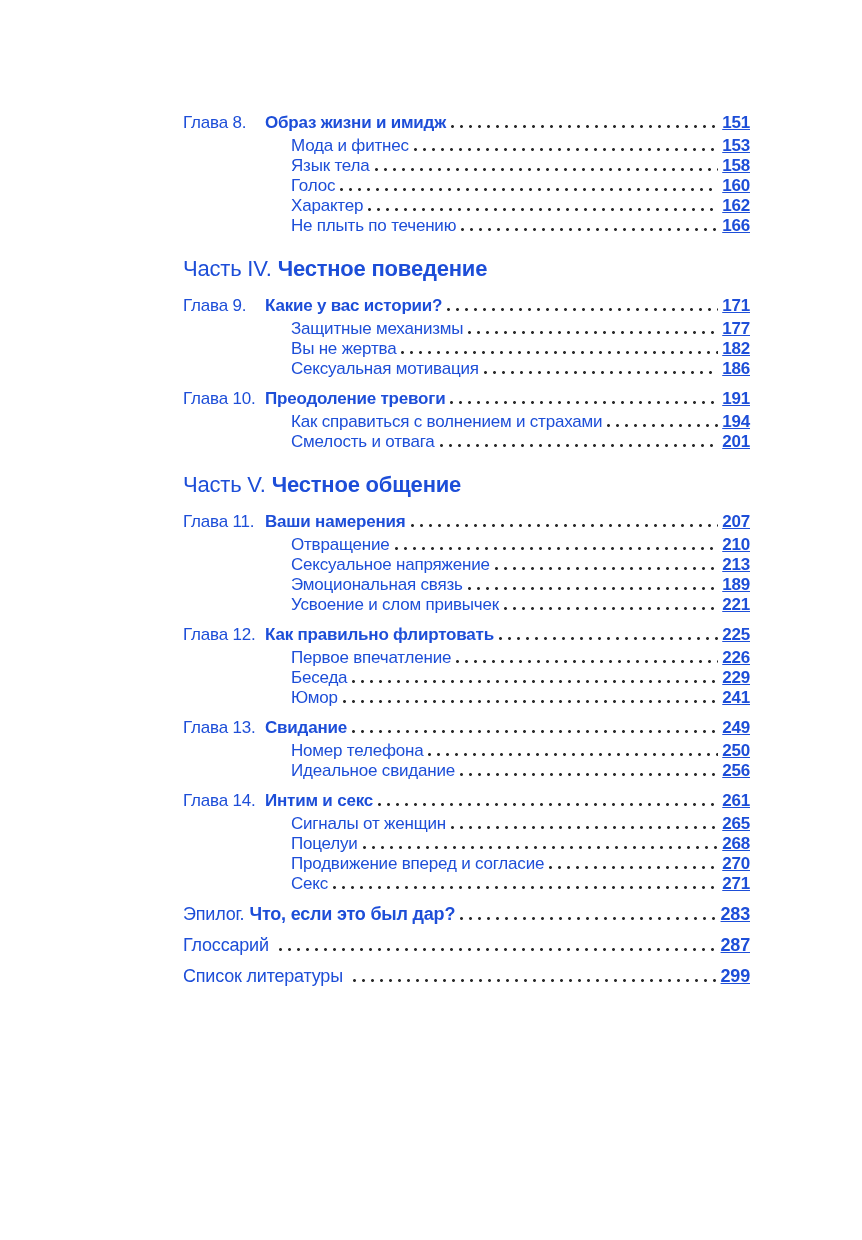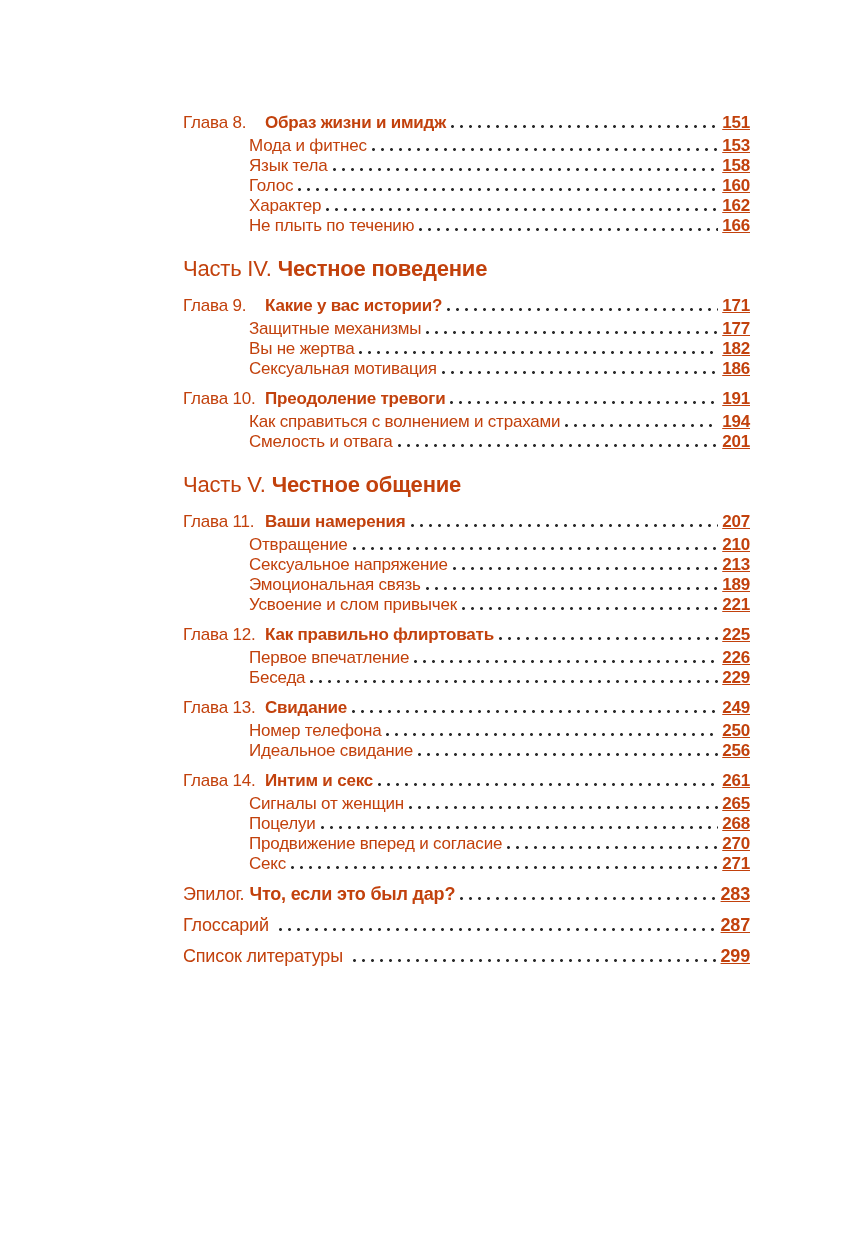--- a/index.html
+++ b/index.html
@@ -22,21 +22,21 @@
     display: flex;
     align-items: baseline;
     font-size: 17px;
     line-height: 20px;
     letter-spacing: -0.2px;
     white-space: nowrap;
   }
   .chapter-block { margin-bottom: 10px; }
   .chapter-row { margin-bottom: 3px; }
   .chapter-row .label { width: 82px; flex: none; }
-  .sub-row { margin-left: 66px; }
+  .sub-row { margin-left: 108px; }
   .bold { font-weight: 700; }
   .title:empty { display: none; }
   .leader {
     flex: 1 1 auto;
     min-width: 12px;
     height: 3px;
     margin: 0 4px 0 5px;
     background-image: radial-gradient(circle at 1.5px 1.5px, #2a2a2a 1.25px, rgba(0,0,0,0) 1.6px);
     background-size: 9px 3px;
     background-repeat: repeat-x;
@@ -50,21 +50,21 @@
     letter-spacing: -0.2px;
     white-space: nowrap;
   }
   .part-heading .label { margin-right: 6px; }
   .end-row { font-size: 18px; margin-bottom: 11px; }
   .end-row .label { margin-right: 5px; }
 </style>
 </head>
 <body>
 
-<div class="page" style="background: rgb(255, 255, 255); color: #c2410c;">
+<div class="page" style="background: rgb(255, 255, 255); color: #1d4ed8;">
   <div class="toc" id="toc">
       <div class="chapter-block">
     <div class="row chapter-row">
       <span class="label">Глава 8.</span>
       <span class="title bold">Образ жизни и имидж</span>
       <span class="leader"></span>
       <span class="pagenum">151</span>
     </div>
     <div class="subs">
           <div class="row sub-row">
@@ -185,20 +185,25 @@
     <div class="subs">
           <div class="row sub-row">
     <span class="title">Первое впечатление</span>
     <span class="leader"></span>
     <span class="pagenum">226</span>
   </div>
           <div class="row sub-row">
     <span class="title">Беседа</span>
     <span class="leader"></span>
     <span class="pagenum">229</span>
+  </div>
+          <div class="row sub-row">
+    <span class="title">Юмор</span>
+    <span class="leader"></span>
+    <span class="pagenum">241</span>
   </div>
         </div>
   </div>
       <div class="chapter-block">
     <div class="row chapter-row">
       <span class="label">Глава 13.</span>
       <span class="title bold">Свидание</span>
       <span class="leader"></span>
       <span class="pagenum">249</span>
     </div>

